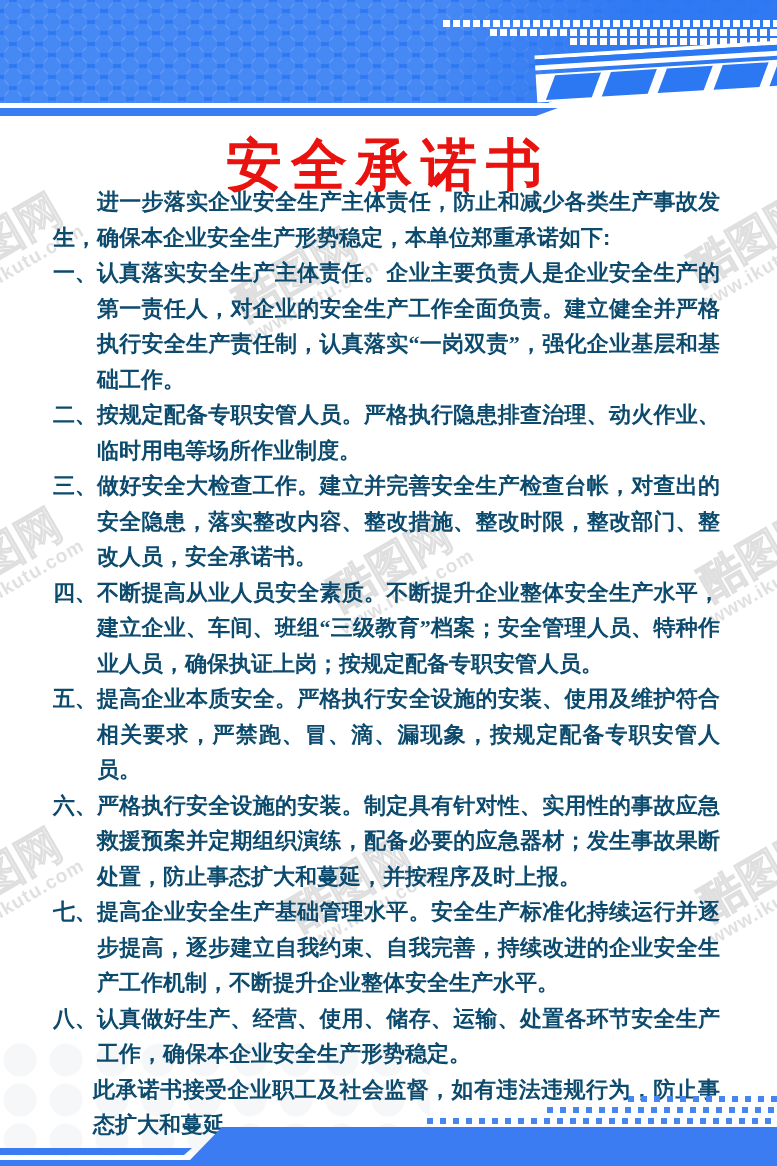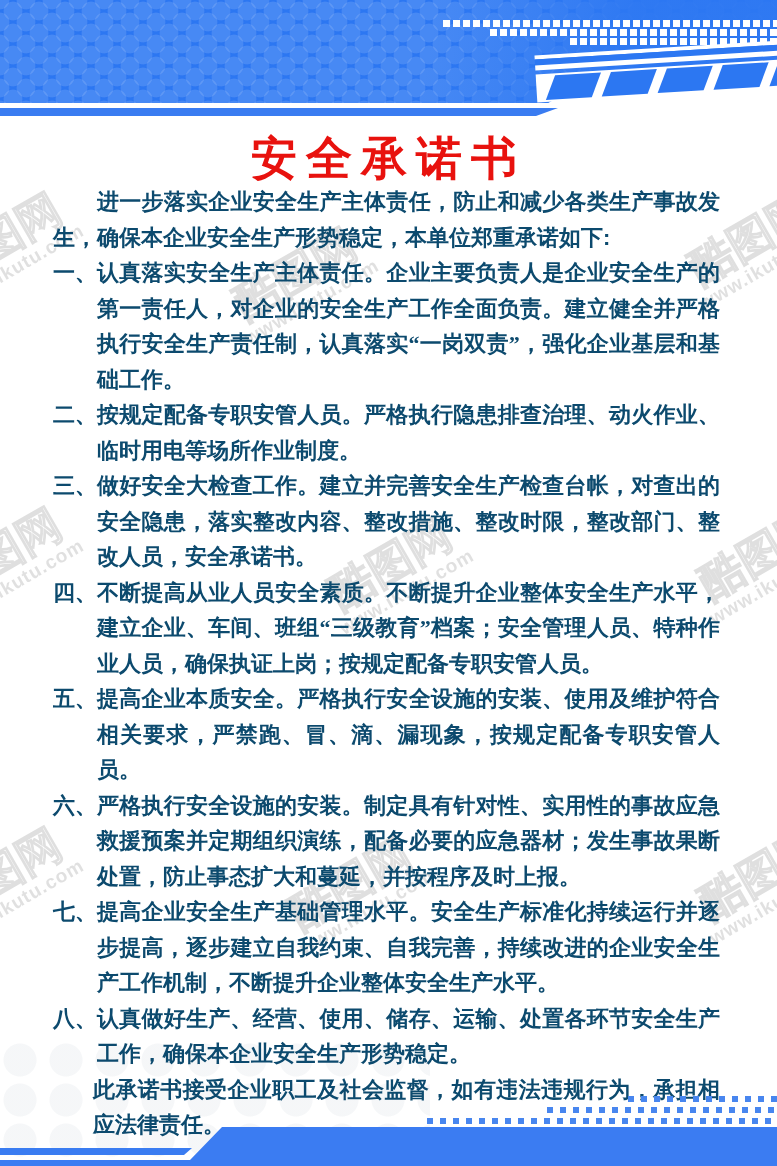--- a/index.html
+++ b/index.html
@@ -51,21 +51,21 @@
     transform:skewX(-24deg);}
 
   .under-stripe{
     position:absolute;top:108px;left:0;width:560px;height:8px;background:#3a7cf1;
     clip-path:polygon(0 0,558px 0,536px 100%,0 100%);
   }
 
   
   .title{
     position:absolute;top:128px;left:0;width:777px;margin:0;
-    text-align:center;font-size:46px;font-weight:900;color:#e8120e;
+    text-align:center;font-size:56px;font-weight:900;color:#e8120e;
     letter-spacing:9px;z-index:3;
   }
 
   
   .content{
     position:absolute;top:184px;left:53px;width:667px;z-index:2;
     font-size:22px;line-height:35.5px;font-weight:700;color:#0c4a6e;
     text-align:justify;
   }
   .intro{margin:0;text-indent:2em;}
@@ -202,21 +202,21 @@
     </div>
     <div class="item">
       <span class="num">七、</span>
       <span class="txt">提高企业安全生产基础管理水平。安全生产标准化持续运行并逐步提高，逐步建立自我约束、自我完善，持续改进的企业安全生产工作机制，不断提升企业整体安全生产水平。</span>
     </div>
     <div class="item">
       <span class="num">八、</span>
       <span class="txt">认真做好生产、经营、使用、储存、运输、处置各环节安全生产工作，确保本企业安全生产形势稳定。</span>
     </div>
 
-    <p class="closing">此承诺书接受企业职工及社会监督，如有违法违规行为，承担相应法律责任。</p>
+    <p class="closing">此承诺书接受企业职工及社会监督，如有违法违规行为，防止事态扩大和蔓延。</p>
   </main>
 
   <div class="footer-texture"></div>
   <div class="fsq-row f1"></div>
   <div class="fsq-row f2"></div>
   <div class="fsq-row f3"></div>
   <div class="footer-stripe"></div>
   <div class="footer-band"></div>
 
 </div>

